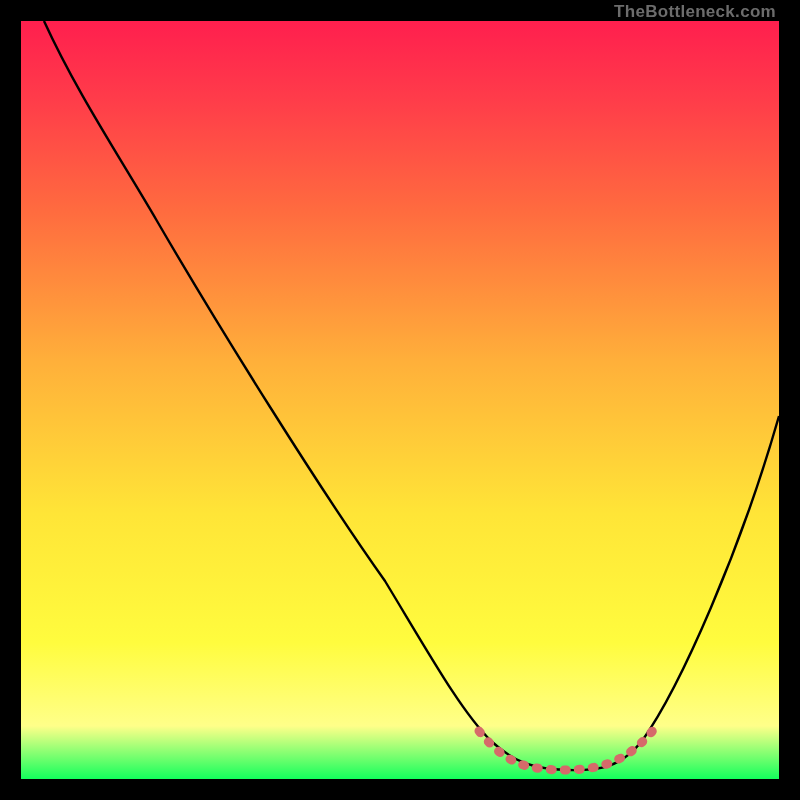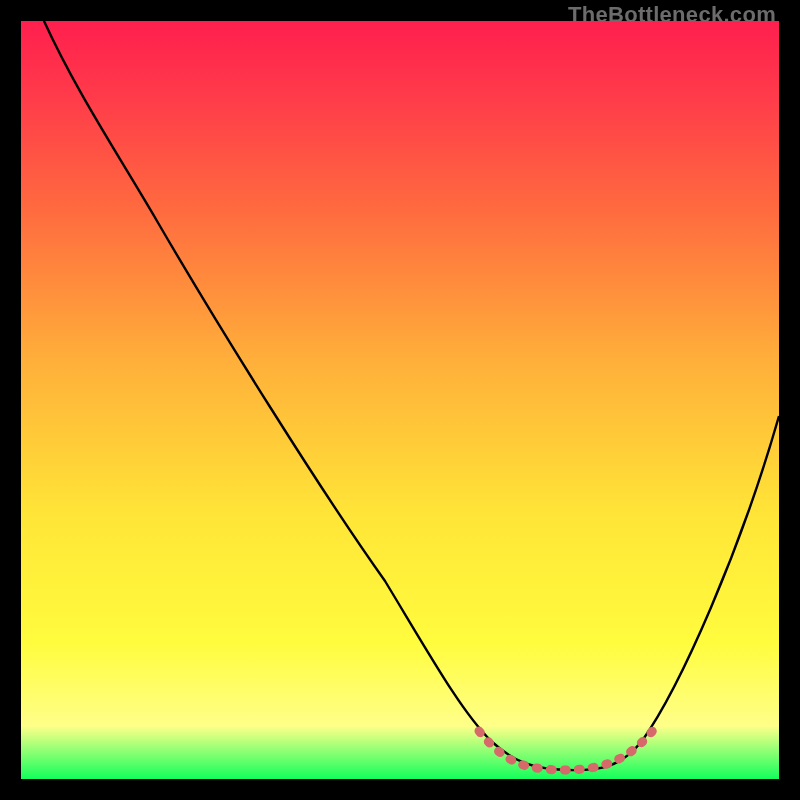--- a/index.html
+++ b/index.html
@@ -25,21 +25,21 @@
       #fffc3e 82%,
       #ffff89 93%,
       #13ff5c 100%
     );
   }
   .attribution {
     position: absolute;
     top: 2px;
     right: 24px;
     font-family: Arial, Helvetica, sans-serif;
-    font-size: 22px;
+    font-size: 17px;
     font-weight: 600;
     color: #6c6c6c;
     letter-spacing: 0.3px;
   }
   svg.curve {
     position: absolute;
     left: 0;
     top: 0;
     width: 758px;
     height: 758px;

